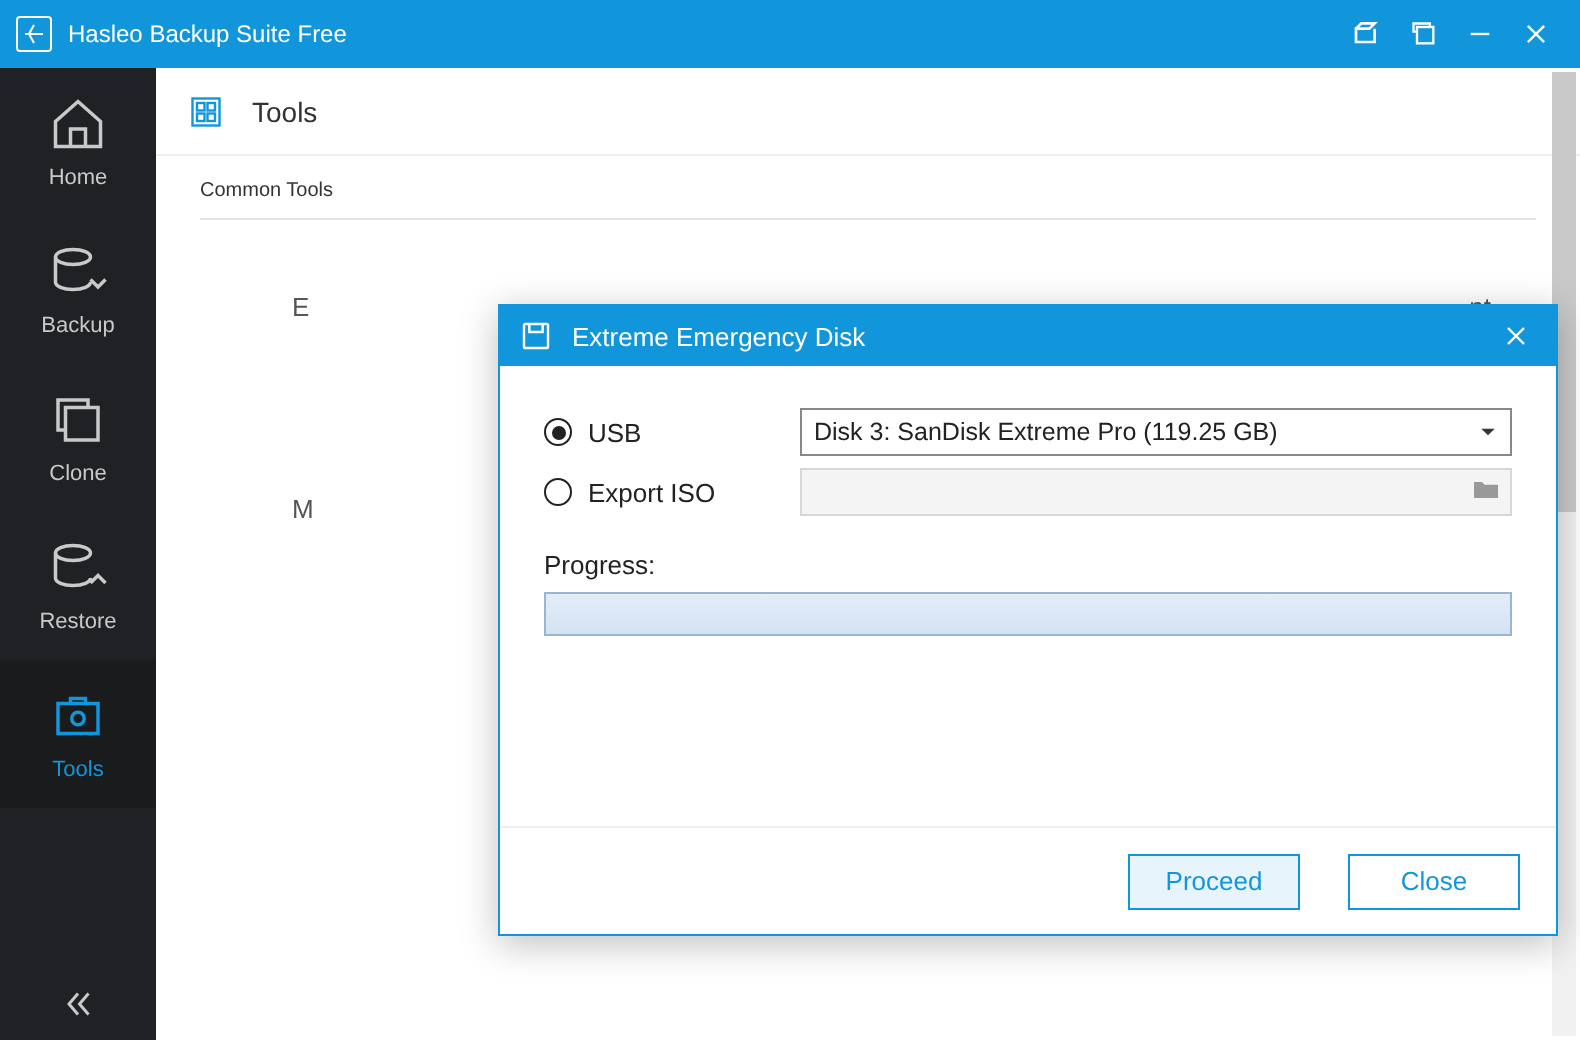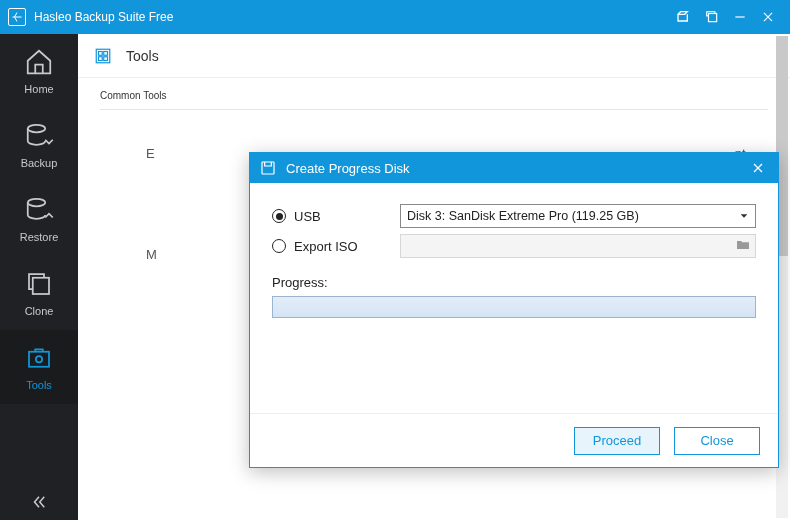--- a/index.html
+++ b/index.html
@@ -41,21 +41,21 @@
 .dlg-row .field-col { flex: 1; border-radius: 12px; }
 .radio { width: 14px; height: 14px; border: 1.5px solid #222; border-radius: 50%; display: inline-flex; align-items: center; justify-content: center; cursor: pointer; }
 .radio .dot { width: 7px; height: 7px; background: #222; border-radius: 50%; }
 .select-box { height: 24px; border: 1px solid #888; background: #fff; display: flex; align-items: center; padding: 0 6px; font-size: 12.5px; cursor: pointer; }
 .select-box .sb-text { flex: 1; }
 .iso-box { height: 24px; border: 1px solid #d7d7d7; background: #f4f4f4; display: flex; align-items: center; padding: 0 4px; }
 .iso-box .folder { margin-left: auto; color: #999; cursor: pointer; }
 .progress-label { margin-top: 14px; }
 .progress-bar { margin-top: 6px; height: 22px; border: 1px solid #9ab5d0; background: linear-gradient(#e3edf8,#d4e3f4); }
 
-.dlg-foot { height: 54px; border-top: 1px solid #eee; display: flex; align-items: center; justify-content: flex-end; gap: 14px; padding: 0 18px; }
+.dlg-foot { height: 54px; border-top: 1px solid #eee; display: flex; align-items: center; justify-content: flex-end; gap: 24px; padding: 0 18px; }
 .btn { min-width: 86px; height: 28px; border: 1px solid #1296db; color: #1296db; background: #fff; display: flex; align-items: center; justify-content: center; font-size: 13px; cursor: pointer; }
 .btn.primary { background: #e8f4fc; }
 </style>
 </head>
 <body>
 
 <div class="titlebar">
   <span class="app-icon">
     <svg viewBox="0 0 24 24" stroke="#fff" stroke-width="2" fill="none">
         <path d="M3 12h18M12 3l-5 9 5 9"></path>
@@ -98,32 +98,32 @@
     <div class="item">
       <svg viewBox="0 0 24 24" stroke="currentColor" stroke-width="1.4" fill="none">
           <ellipse cx="10" cy="6" rx="7" ry="3"></ellipse>
           <path d="M3 6v10c0 1.7 3 3 7 3s7-1.3 7-3"></path>
           <path d="M17 15l3 3 3-3"></path>
         </svg>
       <span>Backup</span>
     </div>
     <div class="item">
       <svg viewBox="0 0 24 24" stroke="currentColor" stroke-width="1.4" fill="none">
+          <rect x="7" y="7" width="13" height="13"></rect>
+          <path d="M7 16H4V4h12v3"></path>
+        </svg>
+      <span>Clone</span>
+    </div>
+    <div class="item">
+      <svg viewBox="0 0 24 24" stroke="currentColor" stroke-width="1.4" fill="none">
           <ellipse cx="10" cy="6" rx="7" ry="3"></ellipse>
           <path d="M3 6v10c0 1.7 3 3 7 3s7-1.3 7-3"></path>
           <path d="M23 18l-3-3-3 3"></path>
         </svg>
       <span>Restore</span>
-    </div>
-    <div class="item">
-      <svg viewBox="0 0 24 24" stroke="currentColor" stroke-width="1.4" fill="none">
-          <rect x="7" y="7" width="13" height="13"></rect>
-          <path d="M7 16H4V4h12v3"></path>
-        </svg>
-      <span>Clone</span>
     </div>
     <div class="item active">
       <svg viewBox="0 0 24 24" stroke="currentColor" stroke-width="1.4" fill="none">
           <rect x="4" y="7" width="16" height="12"></rect>
           <path d="M9 7V5h6v2"></path>
           <circle cx="12" cy="13" r="2.5"></circle>
         </svg>
       <span>Tools</span>
     </div>
     <div class="spacer"></div>
@@ -159,21 +159,21 @@
         <span class="bg-left">M</span>
       </div>
     </div>
 
     <div class="dialog">
       <div class="dlg-title">
         <svg width="16" height="16" viewBox="0 0 24 24" stroke="#fff" stroke-width="1.8" fill="none">
             <rect x="3" y="3" width="18" height="18" rx="1"></rect>
             <path d="M7 3v6h10V3"></path>
           </svg>
-        <span>Create Progress Disk</span>
+        <span>Extreme Emergency Disk</span>
         <span class="spacer"></span>
         <span class="close">
           <svg width="12" height="12" viewBox="0 0 24 24" stroke="#fff" stroke-width="2.4">
               <line x1="4" y1="4" x2="20" y2="20"></line>
               <line x1="20" y1="4" x2="4" y2="20"></line>
             </svg>
         </span>
       </div>
       <div class="dlg-body">
         <div class="dlg-row">

